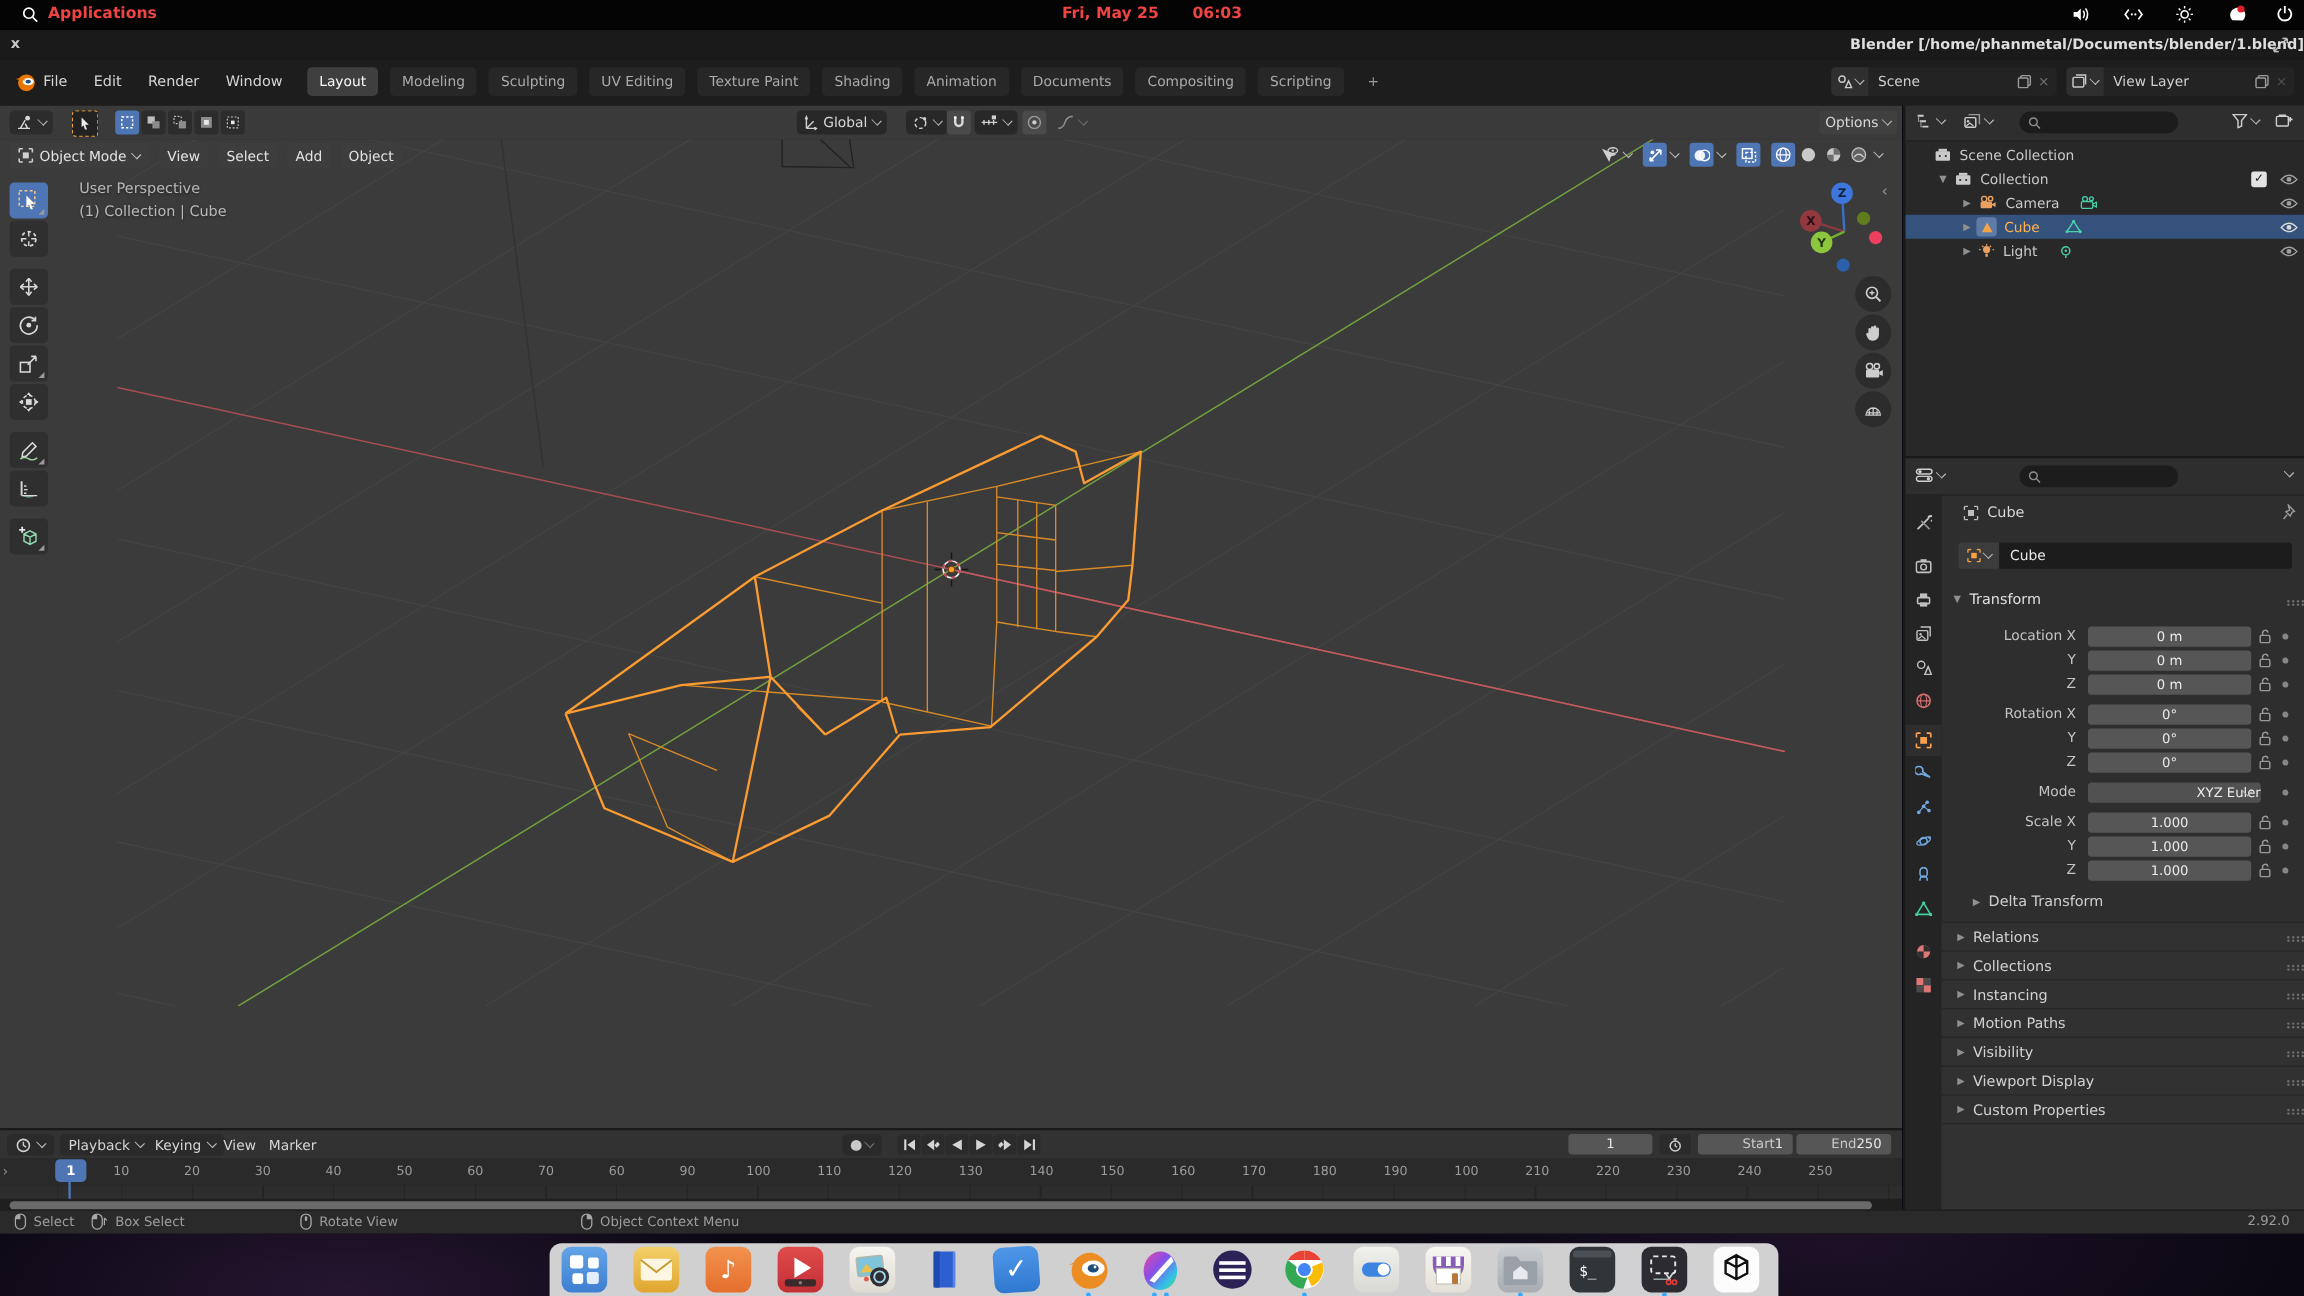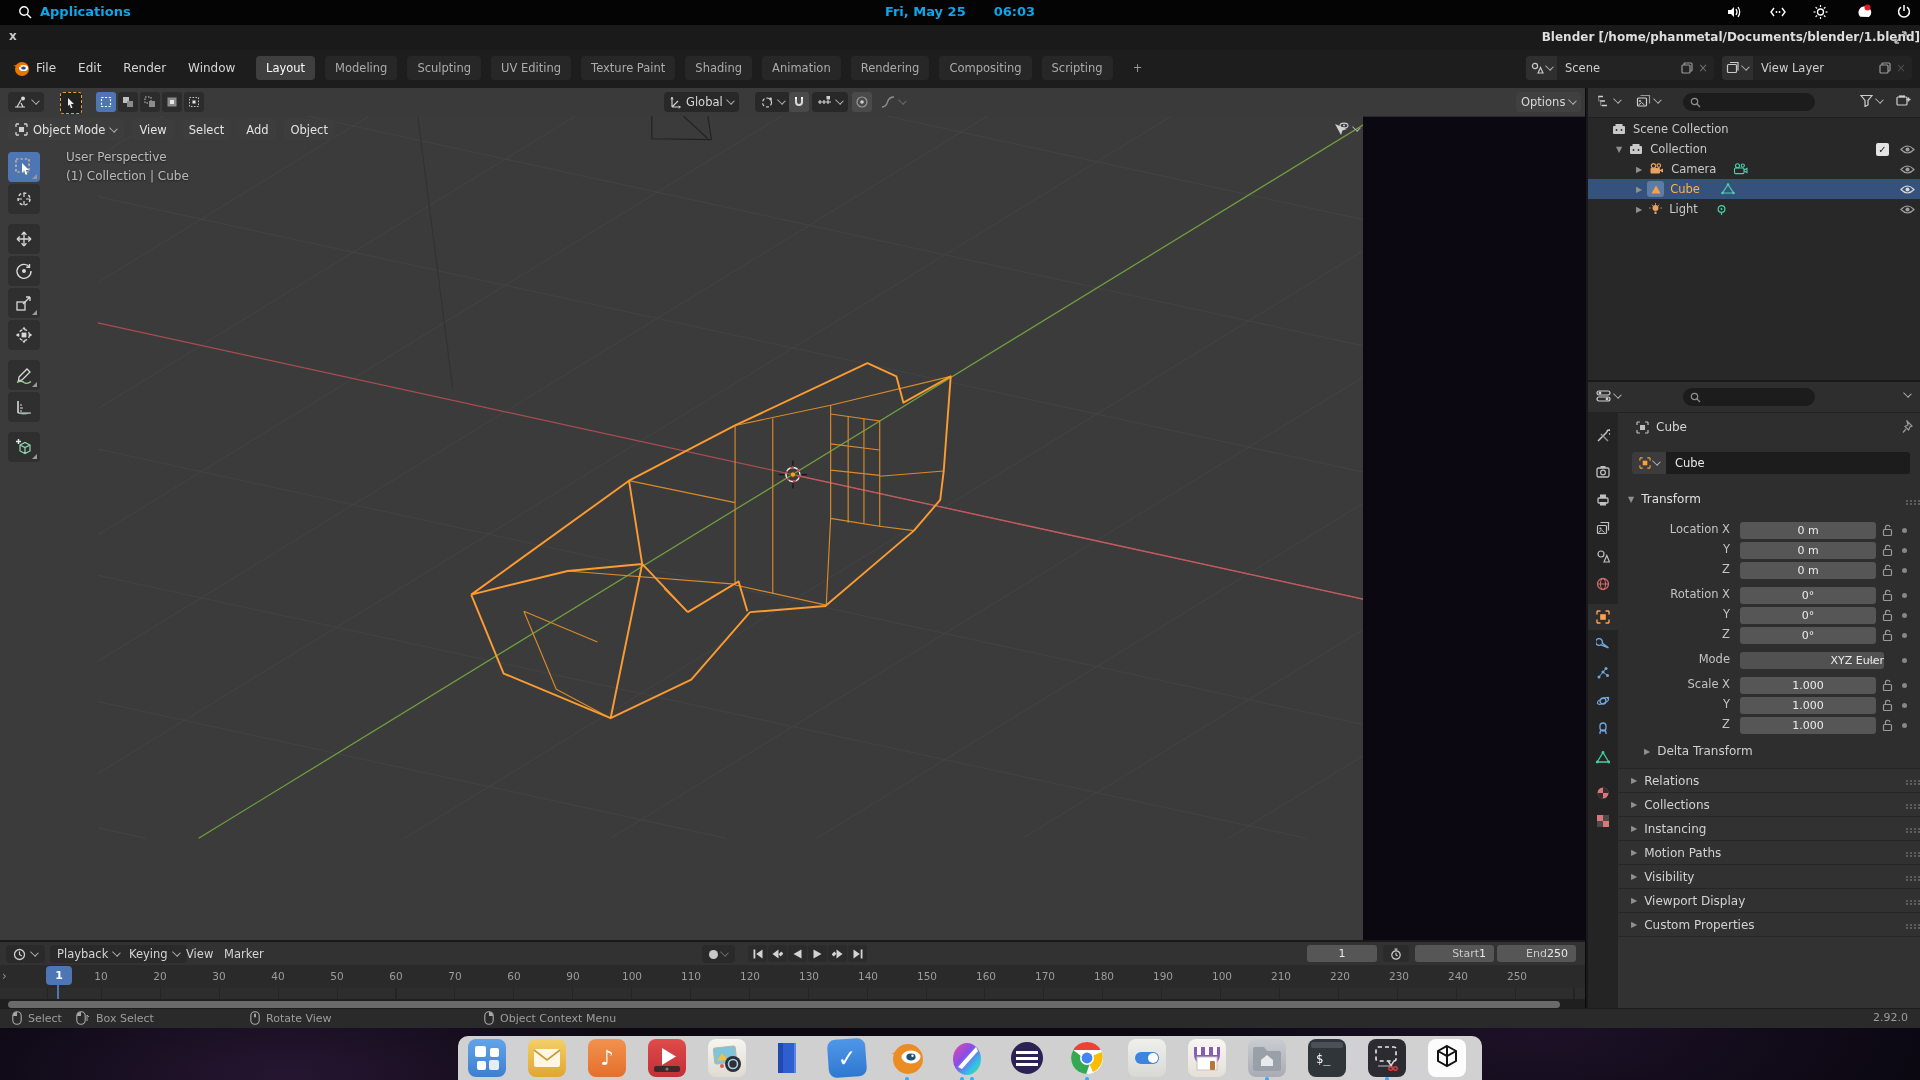--- a/index.html
+++ b/index.html
@@ -1,20 +1,20 @@
 <!DOCTYPE html>
 <html><head>
 <meta charset="utf-8">
 <style>
   html,body{margin:0;padding:0;width:1920px;height:1080px;overflow:hidden;background:#0b0812;
     font-family:"DejaVu Sans","Liberation Sans",sans-serif;-webkit-font-smoothing:antialiased;}
   .abs{position:absolute}
   #root{position:relative;width:1920px;height:1080px}
   
-  #sysbar{left:0;top:0;width:1920px;height:25px;background:#040404;color:#0ea5e9;font-size:13px;font-weight:bold}
+  #sysbar{left:0;top:0;width:1920px;height:25px;background:#040404;color:#ef4444;font-size:13px;font-weight:bold}
   #sysbar .mag{left:18px;top:5px}
   #sys-app{left:40px;top:4px}
   #sys-center{left:0;top:4px;width:1920px;text-align:center}
   #sys-center span{margin:0 14px}
   .trayic{top:4px}
   
   #titlebar{left:0;top:25px;width:1920px;height:25px;background:#1a1a1a;color:#dedede;font-size:12px;font-weight:bold}
   #tb-close{left:9px;top:4px;color:#c9c9c9;font-size:12px;cursor:default}
   #tb-title{left:0;top:5px;width:1920px;text-align:right}
   
@@ -31,21 +31,21 @@
   
   .cv{width:6px;height:6px;border-right:1.6px solid #b9b9b9;border-bottom:1.6px solid #b9b9b9;transform:rotate(45deg) scale(1,.75);display:inline-block;margin-top:-3px}
   .cvd{border-color:#6f6f6f}
   .tri{color:#909090;font-size:8px}
   
   #toolrow{left:0;top:88px;width:1585px;height:28px;background:#3a3a3a;border-bottom:1px solid #2a2a2a}
   .trbtn{background:#2c2c2c;border-radius:4px;height:20px;display:flex;align-items:center;gap:4px;padding:0 5px;color:#d8d8d8;font-size:11.5px}
   .modechip{width:20px;height:20px;border-radius:3px;background:#2c2c2c;display:flex;align-items:center;justify-content:center}
   .modechip.on{background:#4f76b4}
   
-  #viewport{left:0;top:116px;width:1363px;height:824px;background:#3b3b3b;overflow:hidden}
+  #viewport{left:0;top:116px;width:1585px;height:824px;background:#3b3b3b;overflow:hidden}
   .vph-pill{background:#3d3d3d;border-radius:4px;height:21px;display:flex;align-items:center;gap:5px;padding:0 7px;color:#e3e3e3;font-size:11.5px}
   .hdrchip{width:20px;height:20px;border-radius:3px;display:flex;align-items:center;justify-content:center}
   .hdrchip.blue{background:#4f76b4}
   .hdrchip.dark{background:#3a3a3a}
   #overlaytext{left:66px;top:32px;color:rgba(230,230,230,.75);font-size:12px;line-height:19px;text-shadow:0 1px 2px rgba(0,0,0,.5)}
   
   .tlb{left:8px;width:32px;height:30px;background:#2f2f2f;border-radius:4px;display:flex;align-items:center;justify-content:center}
   .tlb.on{background:#4f76b4}
   .tlb.tc::after{content:"";position:absolute;right:3px;bottom:3px;border-style:solid;border-width:0 0 5px 5px;border-color:transparent transparent #9a9a9a transparent}
   .sidebtn{left:1546px;width:30px;height:30px;border-radius:50%;background:rgba(40,40,40,.75);display:flex;align-items:center;justify-content:center}
@@ -156,21 +156,21 @@
       <div>Help</div>
     </div>
     <div class="abs" id="wstabs">
       <div class="wstab active">Layout</div>
       <div class="wstab">Modeling</div>
       <div class="wstab">Sculpting</div>
       <div class="wstab">UV Editing</div>
       <div class="wstab">Texture Paint</div>
       <div class="wstab">Shading</div>
       <div class="wstab">Animation</div>
-      <div class="wstab">Rendering</div>
+      <div class="wstab">Documents</div>
       <div class="wstab">Compositing</div>
       <div class="wstab">Scripting</div>
       <div class="wstab" style="background:transparent;color:#9a9a9a">+</div>
     </div>
     <div class="abs selwidget" style="left:1526px;width:188px">
       <div class="chip">
         <svg width="14" height="14" viewBox="0 0 14 14">
             <circle cx="5" cy="5" r="2.6" fill="none" stroke="#c9c9c9" stroke-width="1.2"></circle>
             <path d="M8,12 L10.5,6.5 L13,12 Z" fill="none" stroke="#c9c9c9" stroke-width="1.2"></path>
           </svg>

